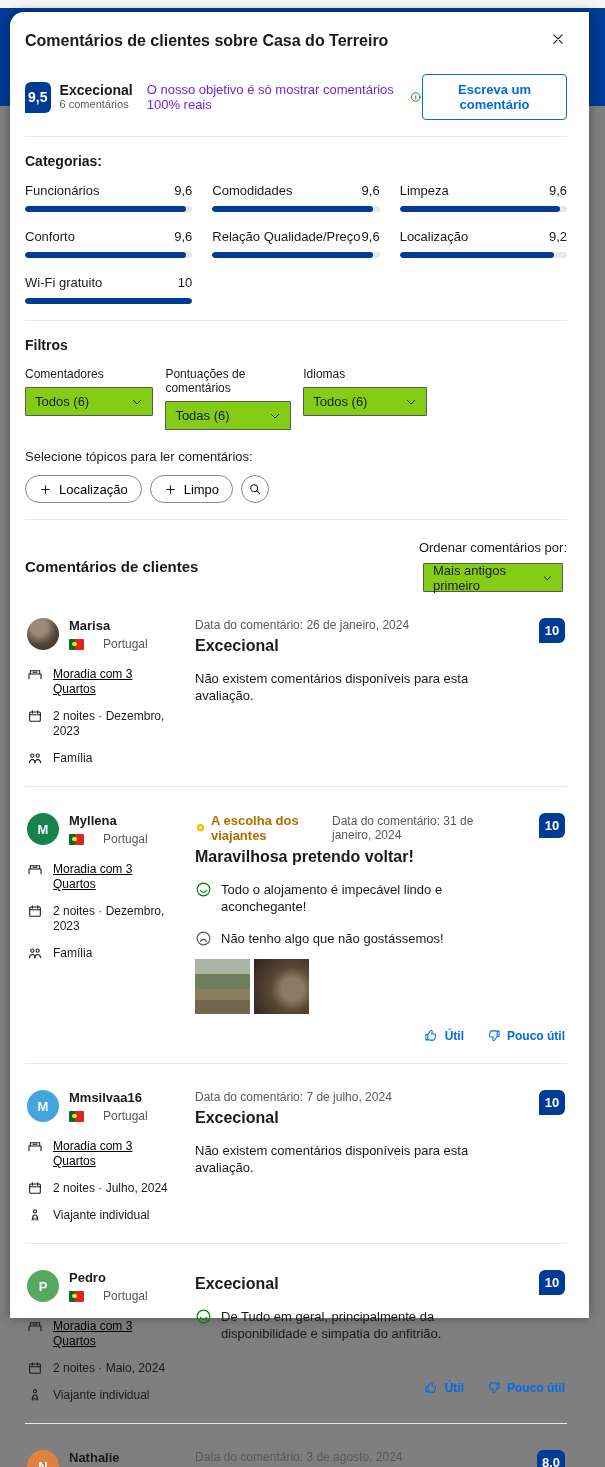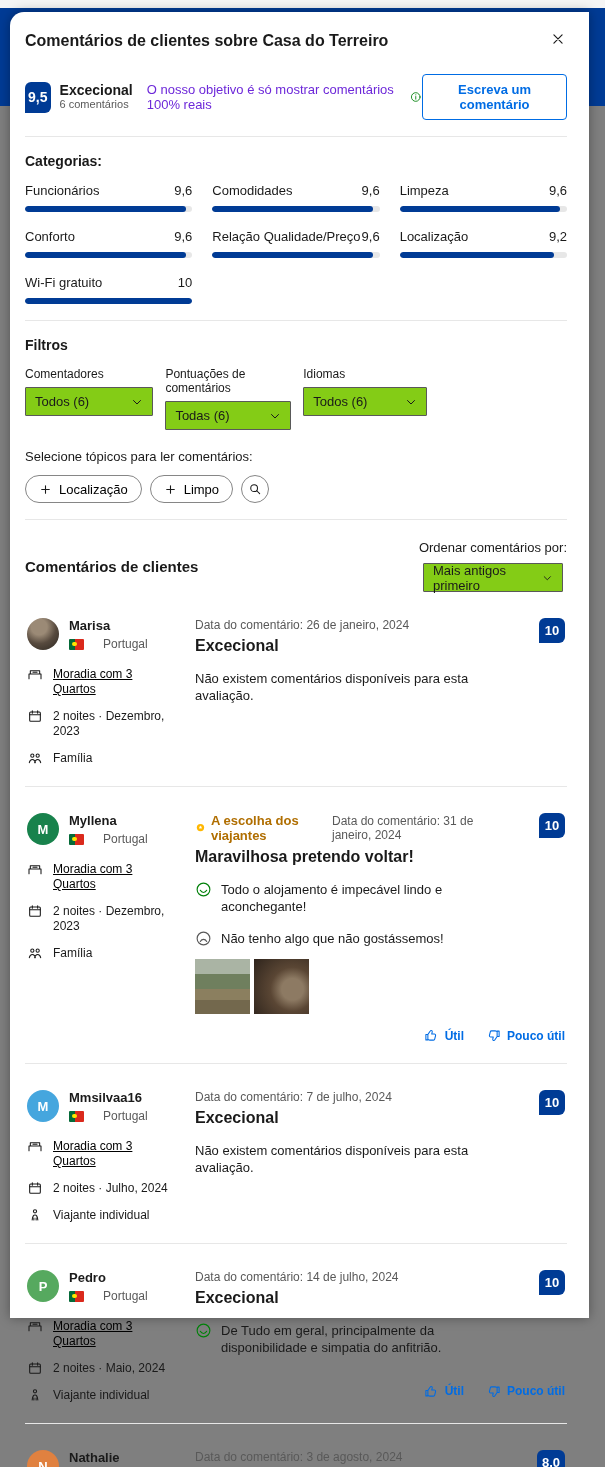--- a/index.html
+++ b/index.html
@@ -467,21 +467,20 @@
         <div class="stay-item">
           <svg class="icon" width="16" height="16" viewBox="0 0 24 24" fill="none" stroke="#1a1a1a" stroke-width="1.6" stroke-linecap="round">
               <circle cx="12" cy="6.5" r="2.4"></circle>
               <path d="M7.8 19.5c.4-4.8 2-7.5 4.2-7.5s3.8 2.7 4.2 7.5M10.3 19.5v-3M13.7 19.5v-3"></path>
             </svg>
           <span>Viajante individual</span>
         </div>
       </div>
     </div>
     <div class="rv-main">
-      <div class="rv-date">Data do comentário: 14 de julho, 2024</div>
       <div class="rv-title">Excecional</div>
       <div class="rv-line">
         <svg class="icon" width="17" height="17" viewBox="0 0 24 24" fill="none" stroke="#008009" stroke-width="1.6" stroke-linecap="round">
             <circle cx="12" cy="12" r="9"></circle>
             <path d="M7.5 13.2c1.1 2 2.6 3 4.5 3s3.4-1 4.5-3"></path>
           </svg>
         <span>De Tudo em geral, principalmente da disponibilidade e simpatia do anfitrião.</span>
       </div>
     </div>
     <div class="rv-score">

